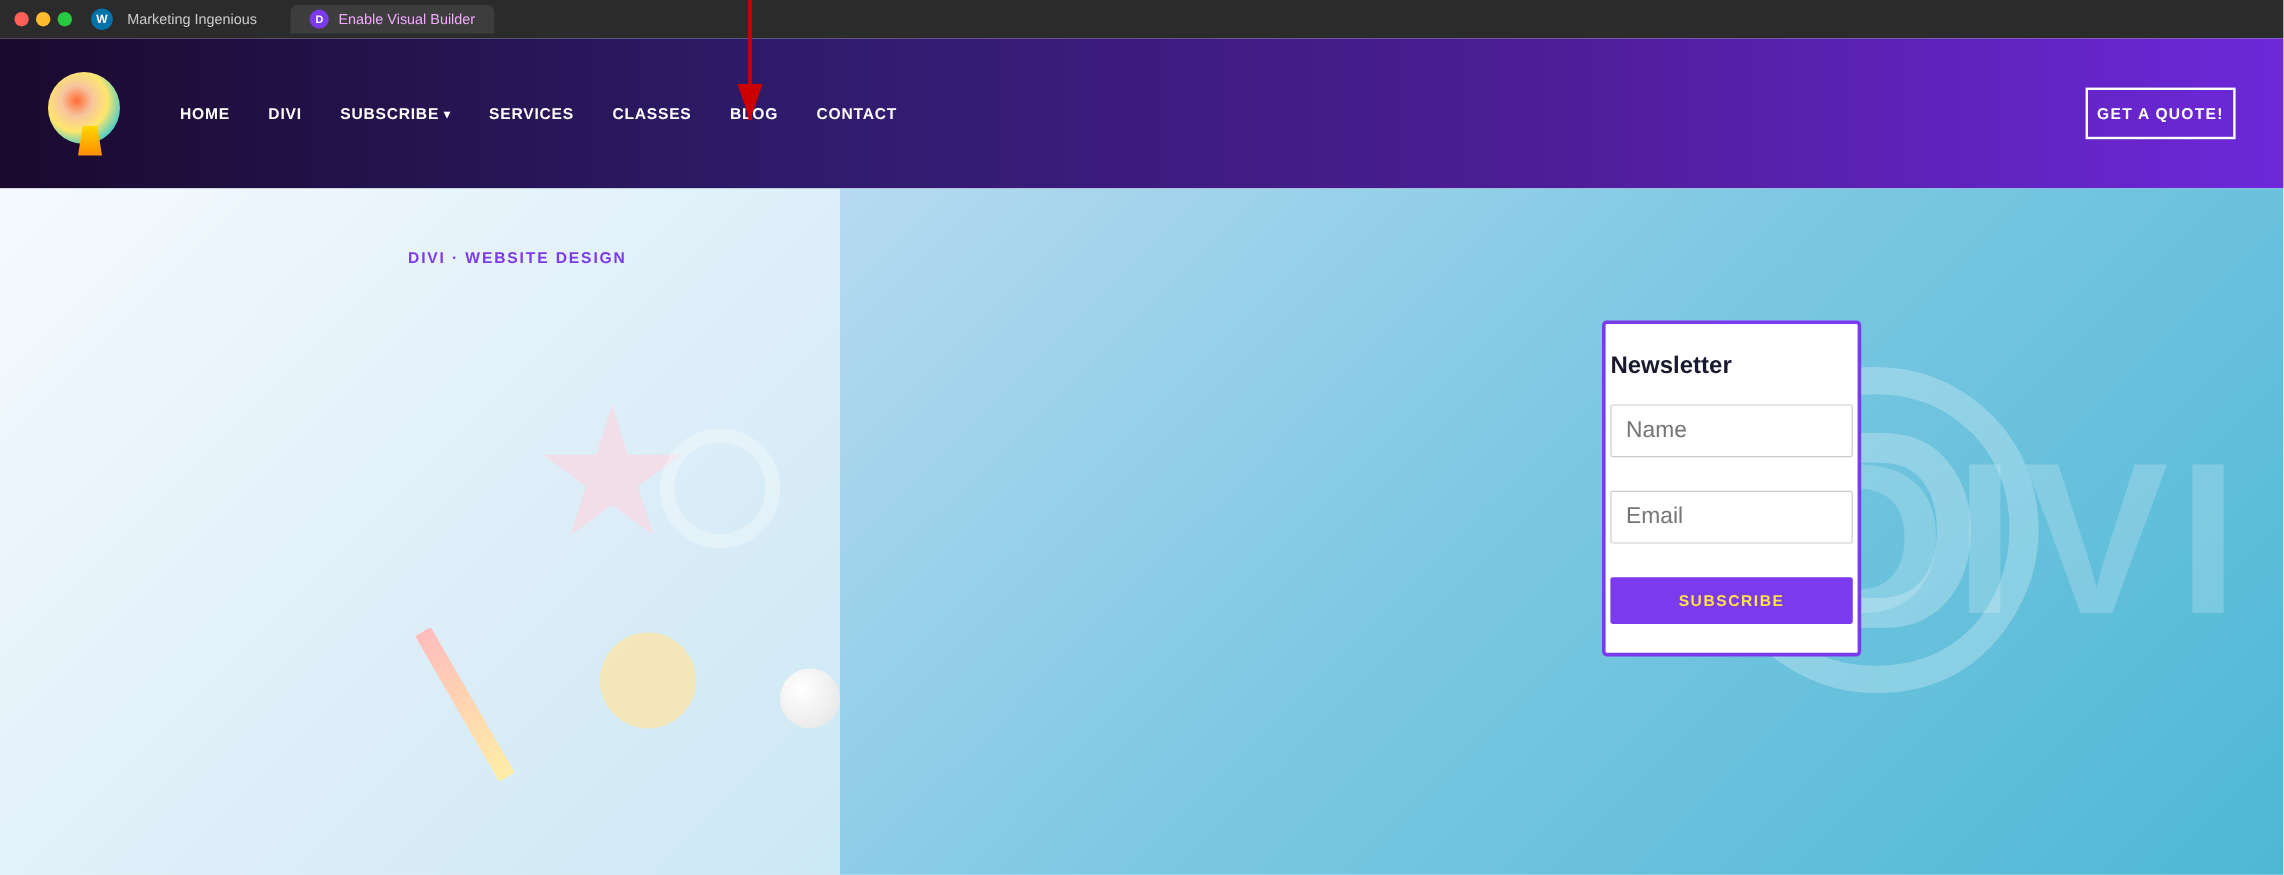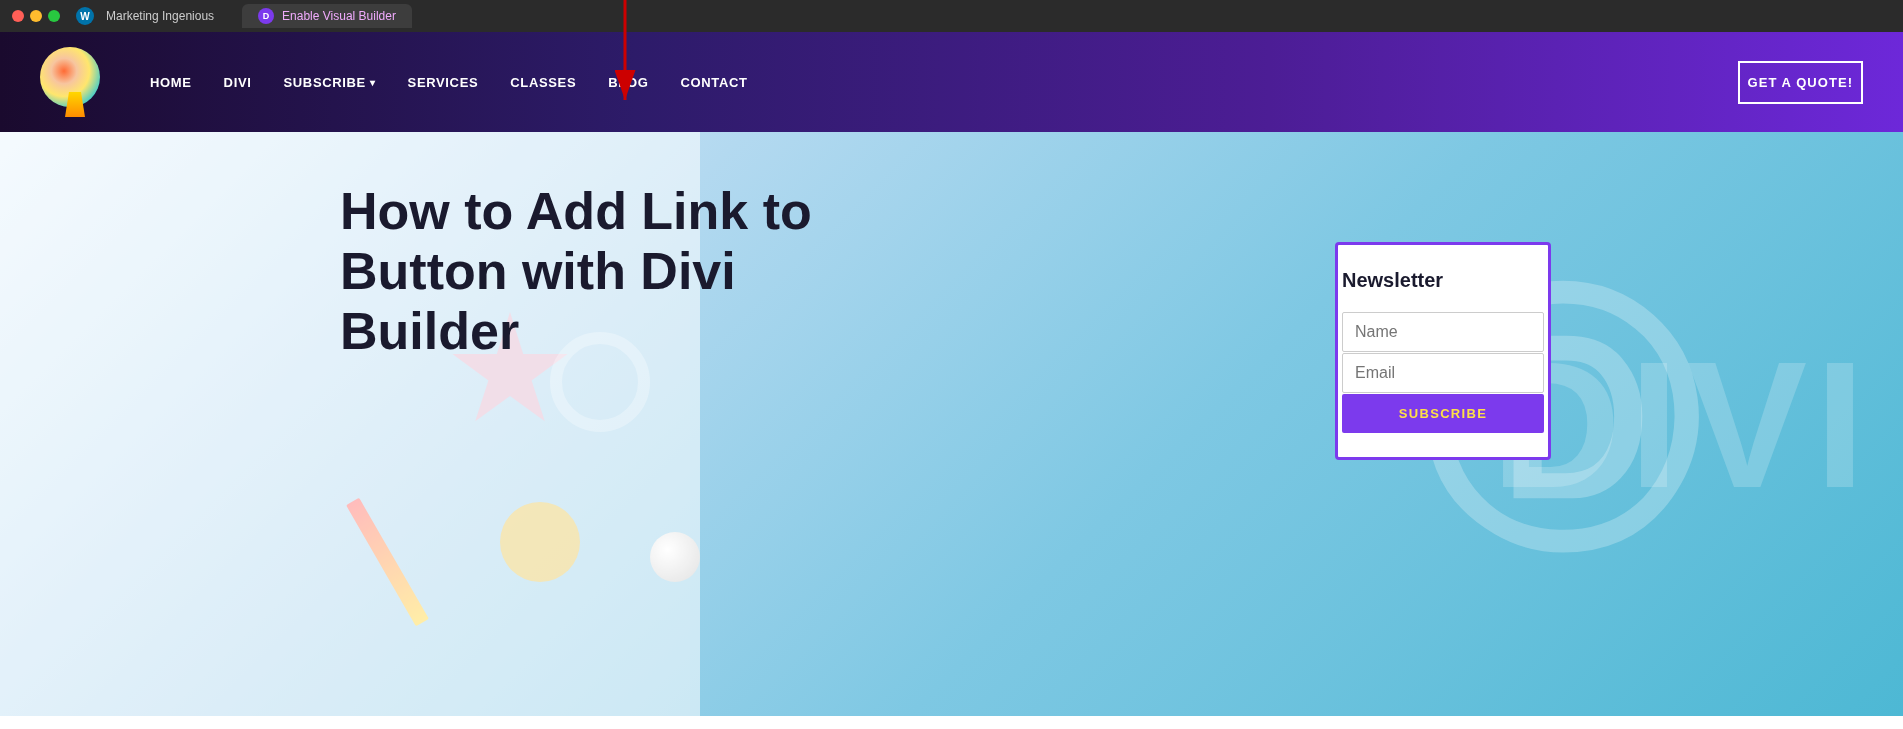--- a/index.html
+++ b/index.html
@@ -46,21 +46,21 @@
     }
     .tab-divi-icon {
       width: 16px; height: 16px; background: #7c3aed; border-radius: 50%;
       display: flex; align-items: center; justify-content: center;
       color: white; font-size: 9px; font-weight: bold;
     }
     .tab-title { color: #f0abfc; font-size: 12px; }
 
     
     .site-header {
-      height: 100px;
+      height: 125px;
       background: linear-gradient(to right, #1a0a2e, #2d1b69, #4c1d95, #6d28d9);
       display: flex;
       align-items: center;
       padding: 0 40px;
       position: relative;
     }
     .logo-area {
       display: flex;
       align-items: center;
       gap: 0;
@@ -229,23 +229,23 @@
       font-size: 20px;
       font-weight: 700;
       color: #1a1a2e;
       margin-bottom: 20px;
     }
     .newsletter-input {
       width: 100%;
       border: 1px solid #ccc;
       border-radius: 2px;
       padding: 10px 12px;
-      font-size: 16px;
+      font-size: 19px;
       color: #737373;
-      margin-bottom: 1px;
+      margin-bottom: 28px;
       outline: none;
     }
     .newsletter-button {
       width: 100%;
       background: #7c3aed;
       color: #fde047;
       border: none;
       padding: 12px;
       font-size: 13px;
       font-weight: 700;
@@ -322,21 +322,21 @@
 
   <div class="deco-gear gear-pink"></div>
   <div class="deco-gear gear-outline"></div>
   <div class="deco-clock"></div>
   <div class="deco-pencil"></div>
   <div class="deco-ball"></div>
 
   <div style="position:absolute; left:0; top:0; width:700px; height:100%; background: rgba(255,255,255,0.55);"></div>
 
   <div class="hero-content">
-    <h1 class="hero-title">How to Add Link to Button with Divi Builder</h1>
+    <div class="hero-category">DIVI · WEBSITE DESIGN</div>
   </div>
 
   <div class="newsletter-widget">
     <h3 class="newsletter-title">Newsletter</h3>
     <input class="newsletter-input" type="text" placeholder="Name" style="">
     <input class="newsletter-input" type="email" placeholder="Email" style="">
     <button class="newsletter-button">SUBSCRIBE</button>
   </div>
 </div>
 

